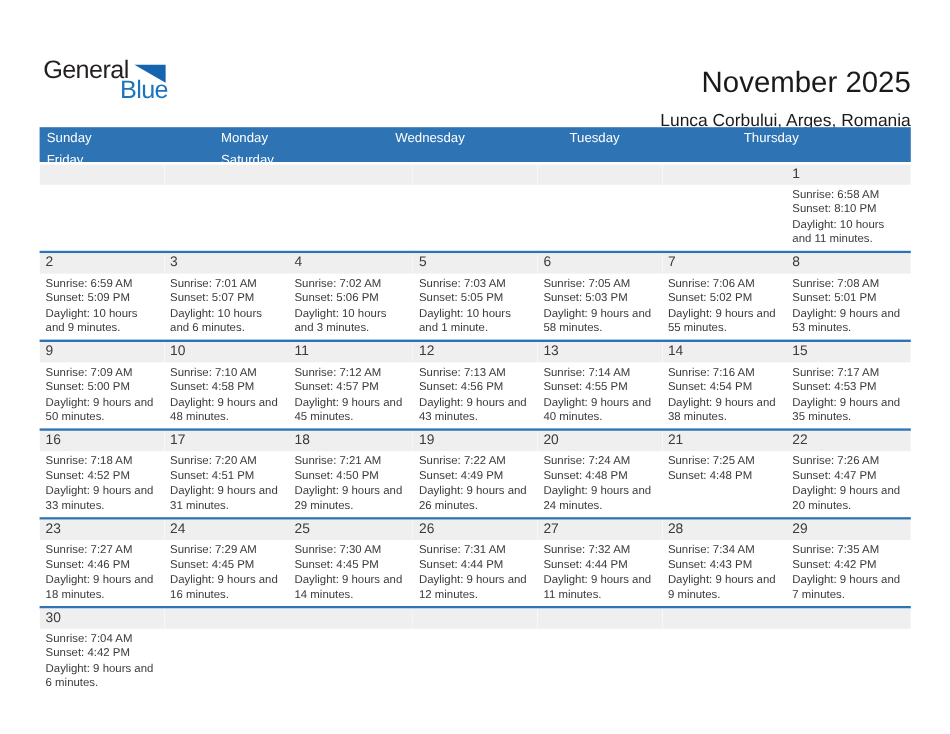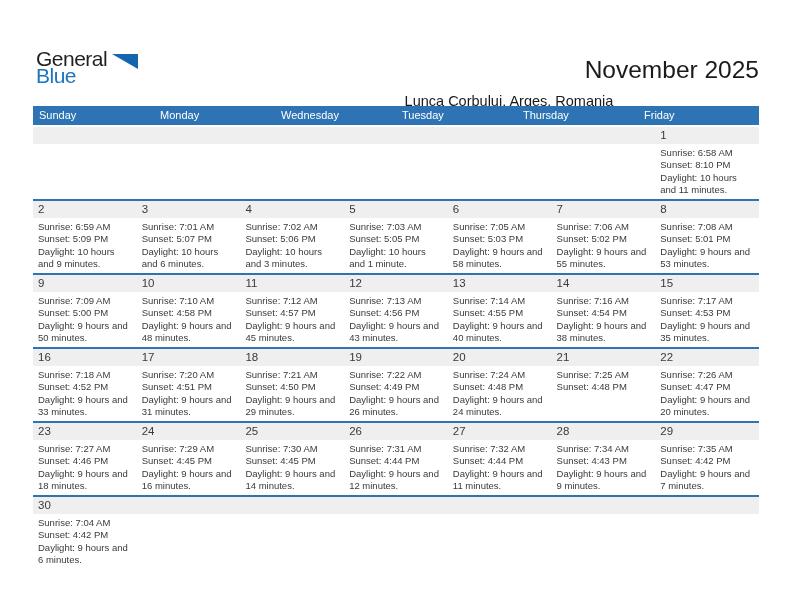--- a/index.html
+++ b/index.html
@@ -7,30 +7,30 @@
        -webkit-font-smoothing:antialiased;}
   .page{position:relative;width:792px;height:612px;background:#fff;overflow:hidden;}
 
   
   .topbar{position:absolute;left:33px;right:33px;top:40px;}
   .logo{position:absolute;left:3px;top:8px;width:104px;height:44px;}
   .logo-general{display:block;font-size:21px;letter-spacing:-0.5px;color:#231f20;line-height:21px;}
   .logo-triangle{position:absolute;left:76px;top:6px;width:0;height:0;
                  border-top:15px solid var(--logo-tri,#1565ae);
                  border-left:26px solid transparent;}
-  .logo-blue{display:block;width:104px;text-align:left;margin-top:-4px;
+  .logo-blue{display:block;width:104px;text-align:right;margin-top:-4px;
              font-size:21px;letter-spacing:-0.5px;color:var(--logo-blue,#1b75bc);line-height:21px;}
   .titles{position:absolute;right:0;top:16px;text-align:right;width:500px;}
   .month-title{font-size:24.5px;color:var(--title-black,#1a1a1a);line-height:28px;}
-  .location{font-size:14.5px;color:var(--title-black,#222);margin-top:9px;line-height:17px;text-align:center;}
+  .location{font-size:14.5px;color:var(--title-black,#222);margin-top:9px;line-height:17px;}
 
   
   .calendar{position:absolute;left:33px;top:106px;width:726px;}
-  .weekday-row{display:grid;grid-template-columns:repeat(6,1fr);
-               background:var(--accent,#2e74b5);height:19px;margin-bottom:2px;}
+  .weekday-row{display:grid;grid-template-columns:repeat(5,1fr);
+               background:var(--accent,#2e74b5);height:29px;margin-bottom:2px;}
   .wd{color:#ffffff;font-size:11px;line-height:19px;padding-left:6px;}
   .week{display:grid;grid-template-columns:repeat(7,1fr);
         height:72px;border-bottom:2px solid var(--accent,#2e74b5);}
   .week.last{border-bottom:none;}
   .day{overflow:hidden;}
   .day-num{background:var(--band-gray,#efefef);height:17px;line-height:17px;
            font-size:11.5px;color:var(--text-dark,#3a3a3a);padding-left:5px;}
   .day-body{padding:3px 8px 0 5px;font-size:9.5px;line-height:12.3px;
             color:var(--text-dark,#3a3a3a);}
 </style>

